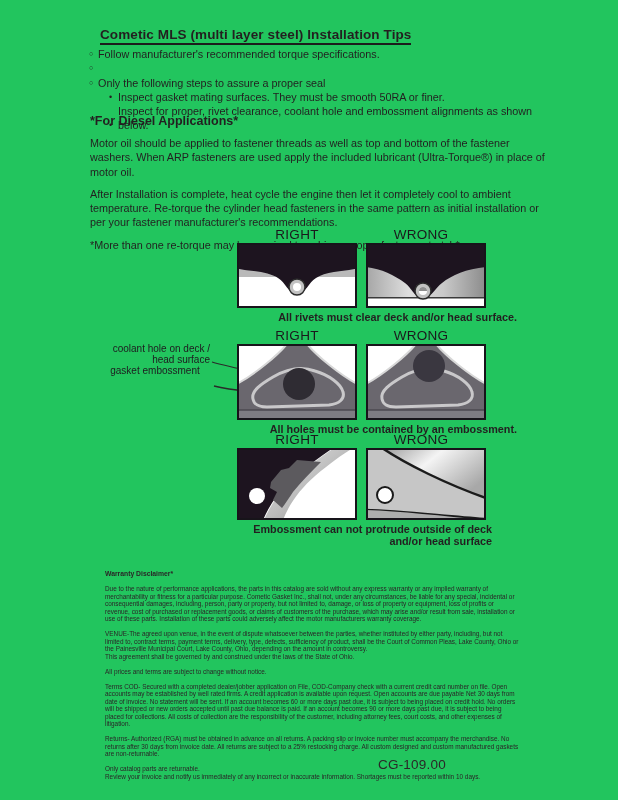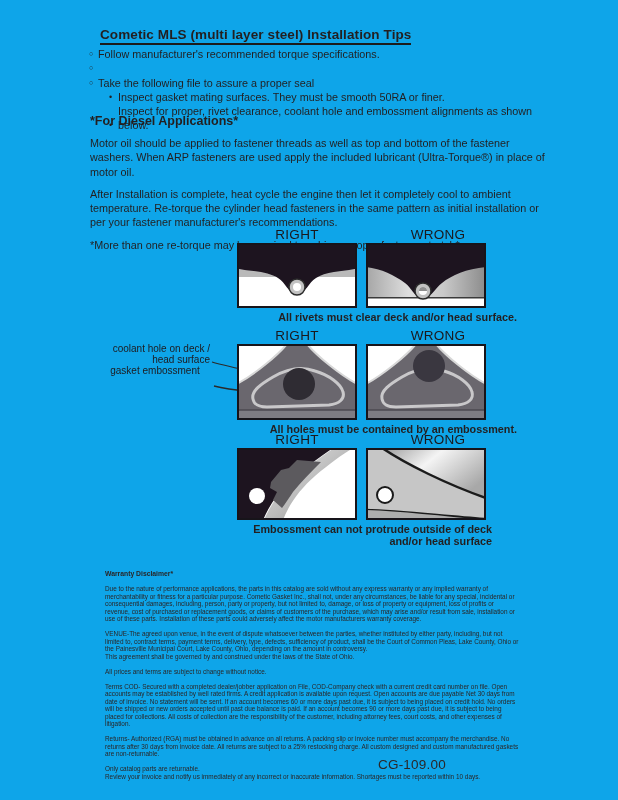--- a/index.html
+++ b/index.html
@@ -1,38 +1,38 @@
 <!DOCTYPE html>
 <html><head>
 <meta charset="utf-8">
 <style>
   html,body{margin:0;padding:0;background:#ffffff;}
   .page{
-    position:relative;width:618px;height:800px;background:#0ea5e9;overflow:hidden;
+    position:relative;width:618px;height:800px;background:#22c55e;overflow:hidden;
     font-family:"Liberation Sans","DejaVu Sans",sans-serif;color:#231f20;
   }
   
   .title{
     position:absolute;left:100px;top:27px;font-size:13.5px;font-weight:bold;
     border-bottom:2px solid #1c1c1c;padding-bottom:1px;letter-spacing:.1px;
   }
   
   .tips{position:absolute;left:89px;top:47px;width:470px;font-size:10.8px;line-height:14.3px;}
   .tip{display:flex;align-items:flex-end;}
   .tip .m1{width:9px;font-size:7px;line-height:14.3px;flex:0 0 9px;}
   .tip .m2{width:9px;font-size:9px;line-height:14.3px;flex:0 0 9px;}
   .tip.sub{margin-left:20px;}
   
   .diesel{position:absolute;left:90px;top:114px;width:458px;}
   .diesel .h2{font-size:12.5px;font-weight:bold;margin:0 0 8px 0;}
   .diesel p{font-size:10.8px;line-height:14.3px;margin:0 0 8px 0;}
   
   .figrow{position:absolute;left:237px;width:340px;}
   .fig1{top:227px;} .fig2{top:328px;} .fig3{top:432px;}
-  .lblrow{display:flex;gap:21px;margin-bottom:1px;}
+  .lblrow{display:flex;gap:4px;margin-bottom:1px;}
   .lblrow .lbl{width:120px;text-align:center;font-size:13.5px;color:#1b181c;letter-spacing:.3px;}
   .boxrow{display:flex;gap:9px;}
   .diagram{display:block;}
   .caption{font-size:10.8px;font-weight:bold;margin-top:3px;line-height:12px;width:280px;text-align:right;}
   .fig3 .caption{width:255px;}
   
   .annot{position:absolute;left:100px;top:343px;width:110px;text-align:right;font-size:10px;line-height:11px;color:#1e1b1f;}
   .annot .a2{text-align:center;}
   .leaders{position:absolute;left:210px;top:348px;}
   
@@ -53,21 +53,21 @@
   <div class="tips">
     <div class="tip">
       <span class="m1">○</span>
       <span>Follow manufacturer's recommended torque specifications.</span>
     </div>
     <div class="tip">
       <span class="m1">○</span>
     </div>
     <div class="tip">
       <span class="m1">○</span>
-      <span>Take the following file to assure a proper seal</span>
+      <span>Only the following steps to assure a proper seal</span>
     </div>
     <div class="tip sub">
       <span class="m2">•</span>
       <span>Inspect gasket mating surfaces.  They must be smooth 50RA or finer.</span>
     </div>
     <div class="tip sub">
       <span class="m2">•</span>
       <span>Inspect for proper, rivet clearance, coolant hole and embossment alignments as shown below.</span>
     </div>
   </div>

